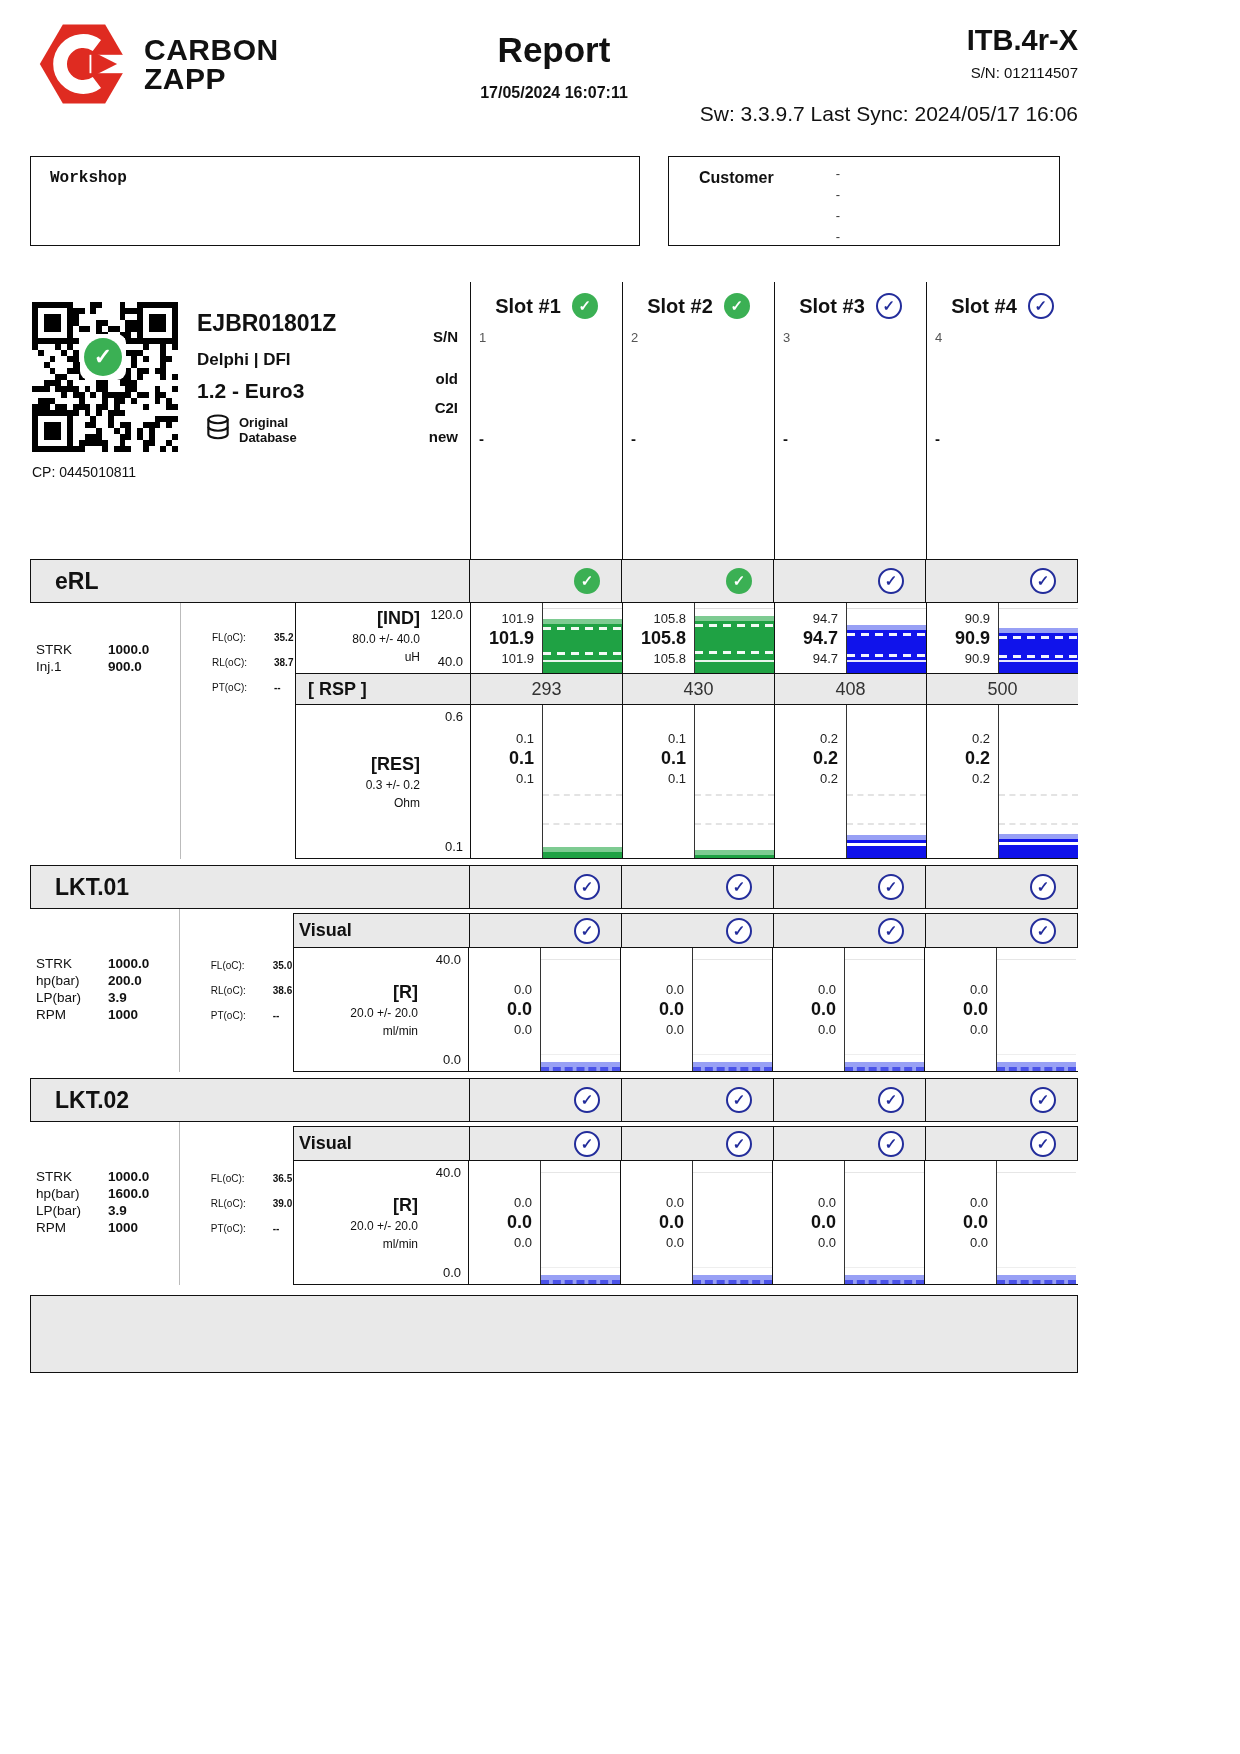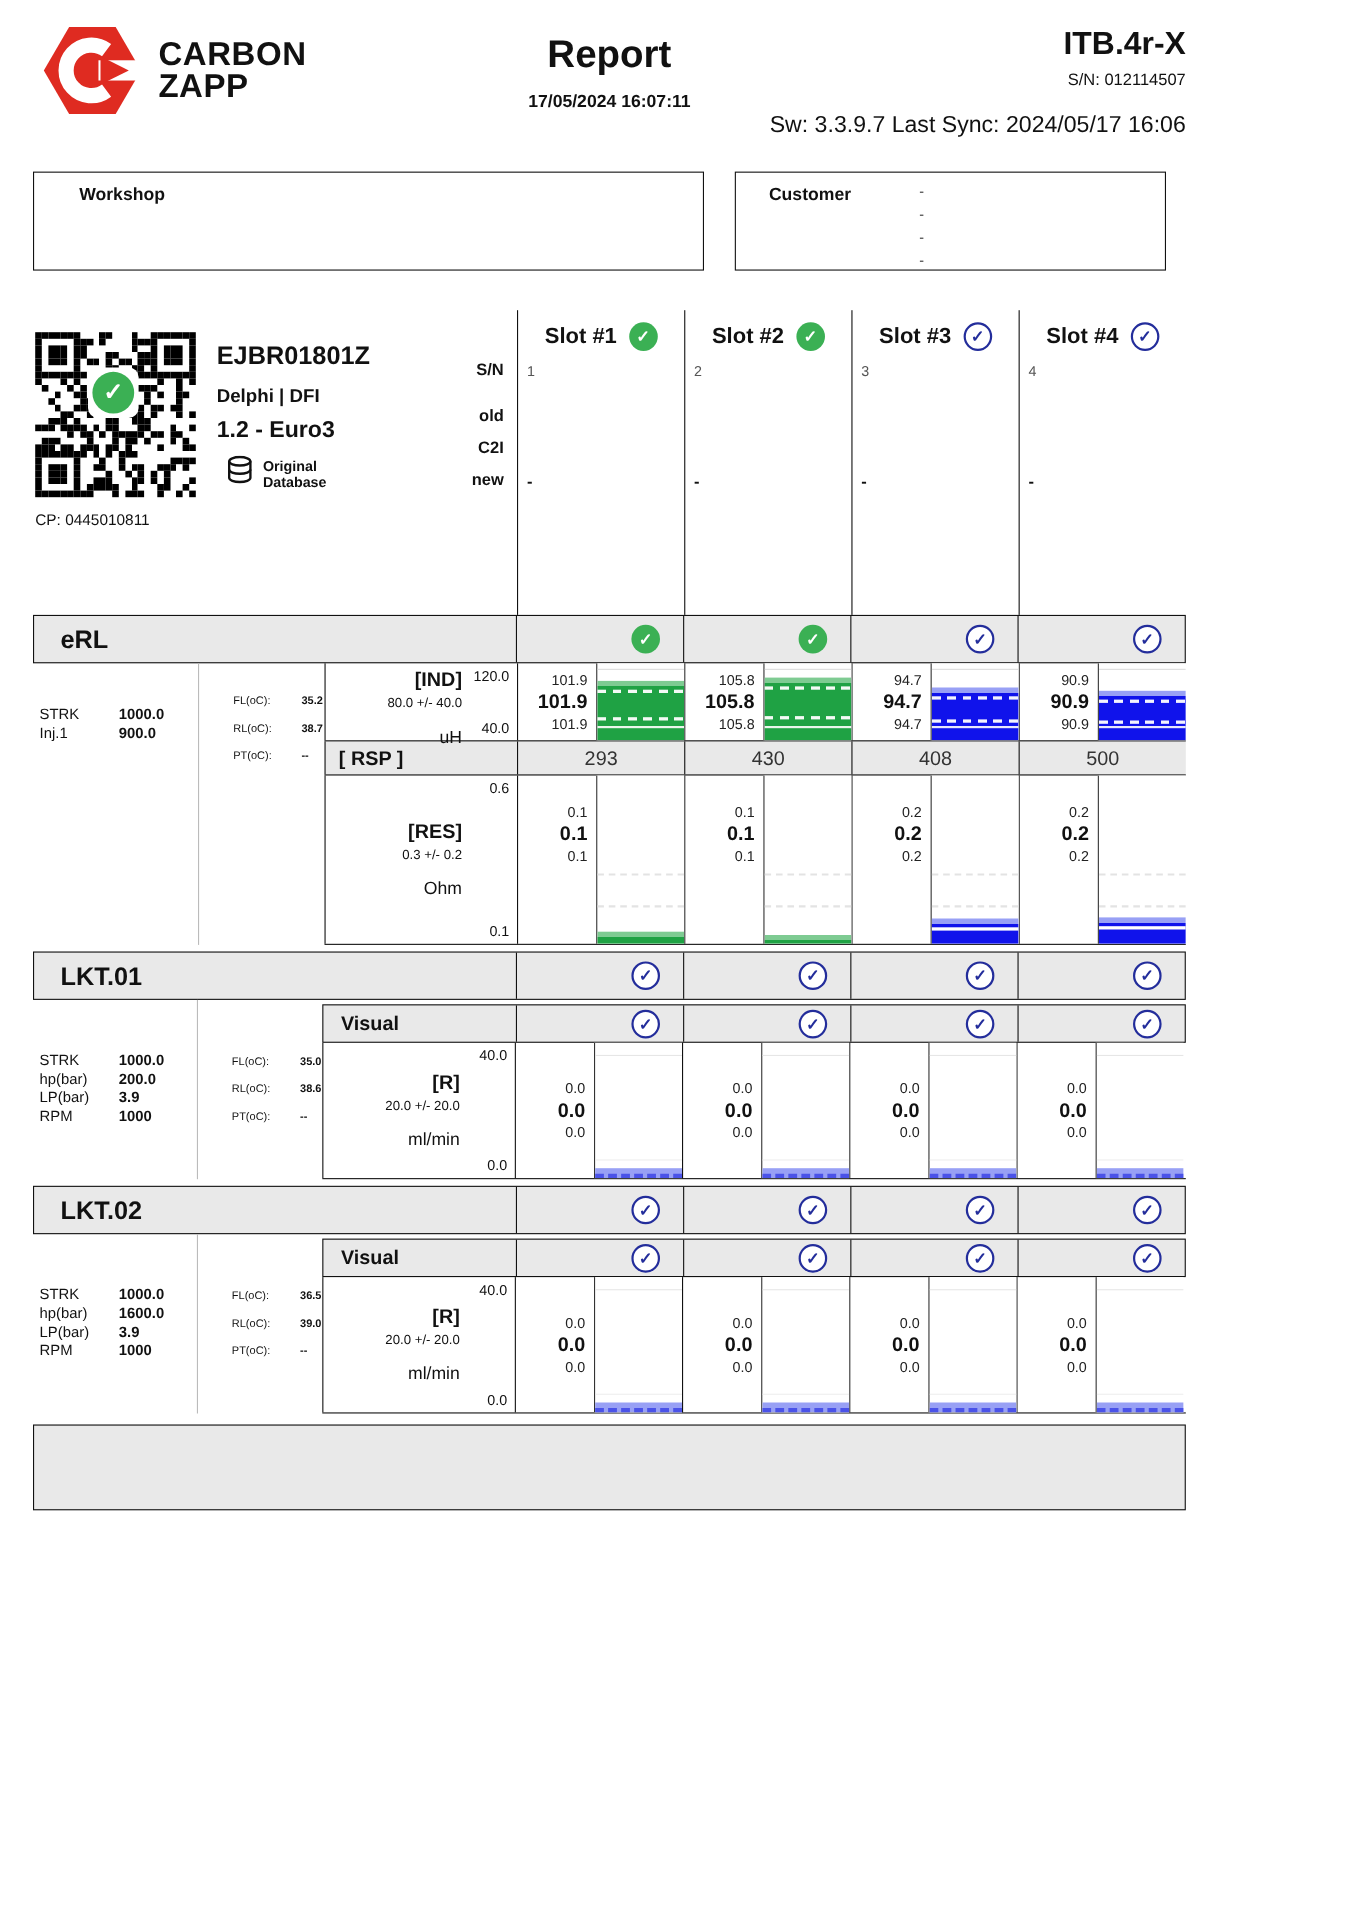--- a/index.html
+++ b/index.html
@@ -14,21 +14,21 @@
   .hdr-center { position:absolute; left:0; right:0; top:30px; text-align:center; }
   .rpt-title { font-size:35px; font-weight:bold; }
   .rpt-date { font-size:16px; font-weight:bold; margin-top:14px; }
   .hdr-right { position:absolute; right:0; top:24px; text-align:right; }
   .dev-name { font-size:29px; font-weight:bold; }
   .dev-sn { font-size:15px; margin-top:7px; }
   .dev-sync { font-size:21px; margin-top:21px; }
 
   
   .boxes { display:flex; margin-top:10px; height:90px; }
-  .wbox { width:610px; height:90px; border:1.6px solid #111; padding:12px 0 0 41px; }
+  .wbox { width:610px; height:90px; border:1.6px solid #111; padding:12px 0 0 19px;font-family:Liberation Mono, monospace; }
   .cbox { width:392px; height:90px; border:1.6px solid #111; margin-left:28px; padding:12px 0 0 30px; display:flex; }
   .box-label { font-size:16px; font-weight:bold; }
   .cdash { margin-left:62px; margin-top:-6px; font-size:13px; color:#333; line-height:21px; }
 
   
   .inj { display:flex; margin-top:36px; height:277px; }
   .inj-info { width:440px; position:relative; }
   .qr { position:absolute; left:2px; top:20px; width:146px; height:150px; display:grid;
         grid-template-columns:repeat(25,1fr); grid-template-rows:repeat(25,1fr); background:#fff; }
   .qr i { display:block; }
@@ -82,21 +82,21 @@
   .mrows { flex:1; border-bottom:1.6px solid #111; }
   .mrow { display:flex; }
   .mrow.g-ind { height:70px; }
   .mrow.g-tall { height:153px; }
   .mrow.g-r { height:123px; }
   .mlabel { width:175px; border-left:1.6px solid #111; display:flex; }
   .ml-main { flex:1; display:flex; flex-direction:column; align-items:flex-end; padding-top:5px; }
   .g-tall .ml-main, .g-r .ml-main { justify-content:center; padding-top:0; }
   .ml-name { font-size:18px; font-weight:bold; }
   .ml-tol { font-size:12px; margin-top:3px; }
-  .ml-unit { font-size:16px; margin-top:16px; }
+  .ml-unit { font-size:12px; margin-top:4px; }
   .ml-axis { width:50px; display:flex; flex-direction:column; justify-content:space-between;
              align-items:flex-end; padding:4px 7px 4px 0; font-size:13px; }
   .scell { width:152px; border-left:1.6px solid #111; display:flex; }
   .vals { flex:1; display:flex; flex-direction:column; justify-content:center; align-items:flex-end;
           padding-right:8px; }
   .g-tall .vals { justify-content:flex-start; padding-top:24px; }
   .v-sm { font-size:13px; color:#222; line-height:19px; }
   .v-md { font-size:18px; font-weight:bold; line-height:21px; }
   .graph { width:80px; height:100%; border-left:1px solid #333; position:relative; background:#fff; overflow:hidden; }
   .bar { position:absolute; left:0; right:0; bottom:0; }
@@ -115,21 +115,21 @@
   .g-r .graph::after { content:''; position:absolute; top:86%; left:0; right:0; height:1px; background:#eee; }
   .g-r .bar { border-bottom:4px dashed #4a52e8; }
 
   .rsprow { display:flex; height:32px; background:#e9e9e9; border-top:1.6px solid #111; border-bottom:1.6px solid #111; }
   .rsp-label { width:175px; border-left:1.6px solid #111; display:flex; align-items:center;
                padding-left:12px; font-size:18px; font-weight:bold; }
   .rsp-val { width:152px; border-left:1.6px solid #111; display:flex; align-items:center;
              justify-content:center; font-size:18px; color:#333; }
 
   .vrow { display:flex; height:35px; background:#e9e9e9; border:1.6px solid #111; margin-top:4px; }
-  .vrow .vlabel { width:175px; display:flex; align-items:center; padding-left:16px;
+  .vrow .vlabel { width:175px; display:flex; align-items:center; padding-left:5px;
                   font-size:18px; font-weight:bold; }
   .vrow .sb-cell { height:100%; }
   .lkt .mrow { border-top:none; }
 </style>
 </head>
 <body>
 
 <div class="content">
 
   <div class="hdr">

